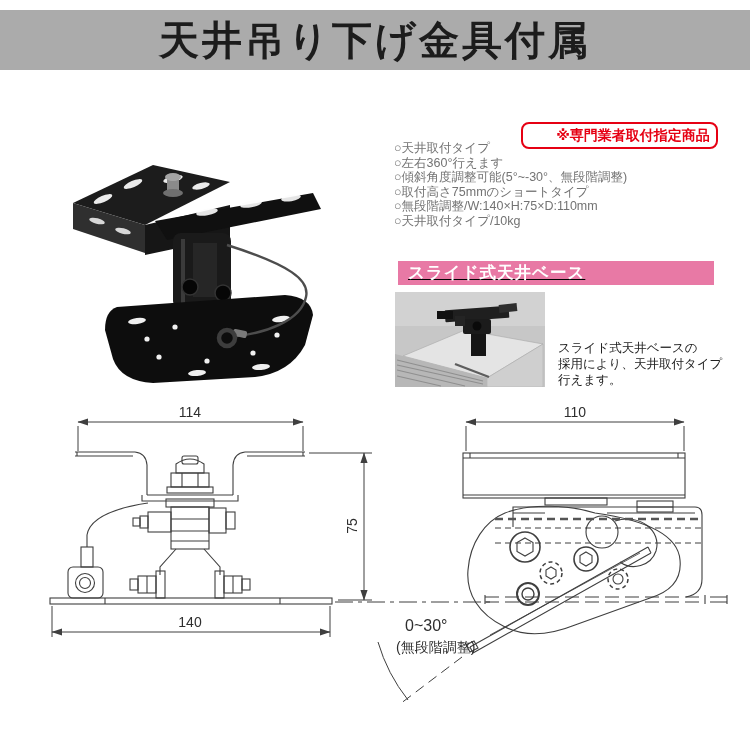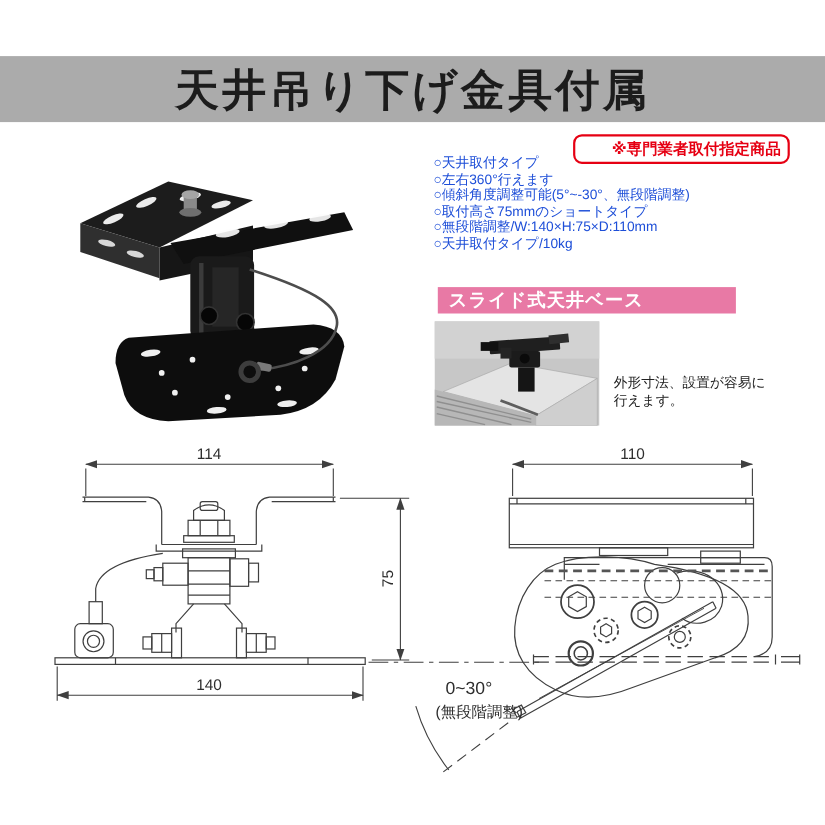--- a/index.html
+++ b/index.html
@@ -1,32 +1,32 @@
 <!DOCTYPE html>
 <html><head>
 <meta charset="utf-8">
 <style>
   html,body{margin:0;padding:0;background:#fff;}
   body{font-family:"Liberation Sans","DejaVu Sans",sans-serif;}
   .page{position:relative;width:750px;height:750px;background:#fff;overflow:hidden;}
   .abs{position:absolute;}
 
   .title-banner{left:0;top:10px;width:750px;height:60px;background:#ababab;
-    display:flex;align-items:center;justify-content:center;margin-top:41px;}
+    display:flex;align-items:center;justify-content:center;}
   .title-banner .t{font-size:40px;font-weight:bold;color:#1c1c1c;letter-spacing:3px;}
 
   .badge{left:521px;top:122px;width:166px;height:23px;border:2px solid #e60013;
     border-radius:8px;color:#e60013;font-weight:bold;font-size:14px;line-height:23px;
     text-align:center;background:#fff;padding-left:27px;}
 
-  .specs{left:394px;top:141px;width:300px;color:#1d4ed8;font-size:12.5px;line-height:14.6px;}
+  .specs{left:394px;top:141px;width:300px;color:#737373;font-size:12.5px;line-height:14.6px;}
   .specs div{white-space:nowrap;}
 
-  .pink-banner{left:398px;top:261px;width:271px;height:24px;background:#e879a5;
-    display:flex;align-items:center;}
+  .pink-banner{left:398px;top:261px;width:316px;height:24px;background:#e879a5;
+    display:flex;align-items:center;text-decoration:underline;}
   .pink-banner .t{color:#fff;font-weight:bold;font-size:16.5px;padding-left:10px;letter-spacing:1px;}
 
   .slide-caption{left:558px;top:341px;width:170px;color:#222;font-size:12.5px;line-height:15.8px;}
   .slide-caption div{white-space:nowrap;}
 
   svg text{font-family:"Liberation Sans","DejaVu Sans",sans-serif;}
 </style>
 </head>
 <body>
 
@@ -126,21 +126,22 @@
       <rect x="42" y="19" width="16" height="8" fill="#111"></rect>
       <rect x="104" y="12" width="18" height="8" fill="#2e2e2e" transform="rotate(-6 113 16)"></rect>
       <rect x="68" y="27" width="28" height="15" rx="2" fill="#1b1b1b"></rect>
       <circle cx="82" cy="34" r="4.5" fill="#0a0a0a"></circle>
       <rect x="76" y="42" width="15" height="22" fill="#151515"></rect>
       <rect x="60" y="24" width="10" height="10" fill="#242424"></rect>
     </g>
   </svg>
 
   <div class="abs slide-caption">
-    <div>外形寸法、設置が容易に</div>
+    <div>スライド式天井ベースの</div>
+    <div>採用により、天井取付タイプ</div>
     <div>行えます。</div>
   </div>
 
   <svg class="abs" style="left:30px;top:395px;" width="720" height="340" viewBox="0 0 720 340">
     <defs>
       <marker id="arr" viewBox="0 0 10 8" markerWidth="11" markerHeight="9" refX="9.5" refY="4" orient="auto-start-reverse">
         <path d="M0,0.6 L10,4 L0,7.4 Z" fill="#3f3f3f"></path>
       </marker>
     </defs>
 

